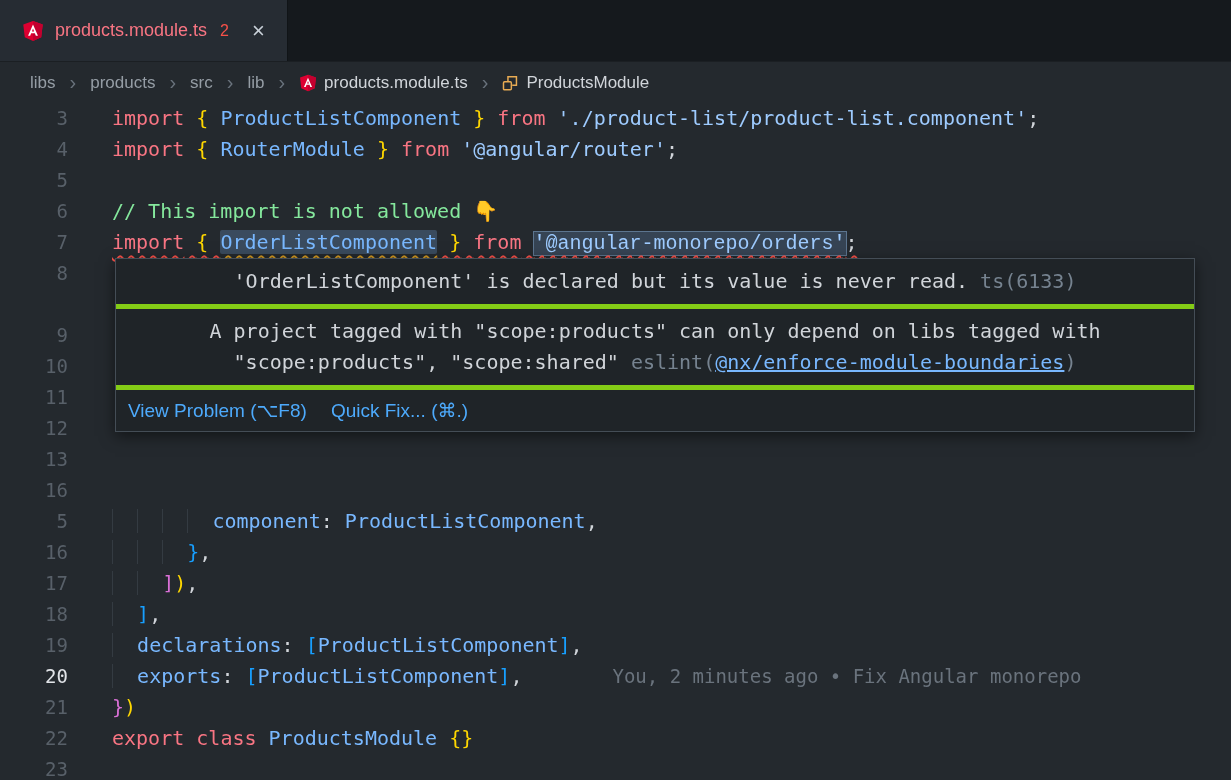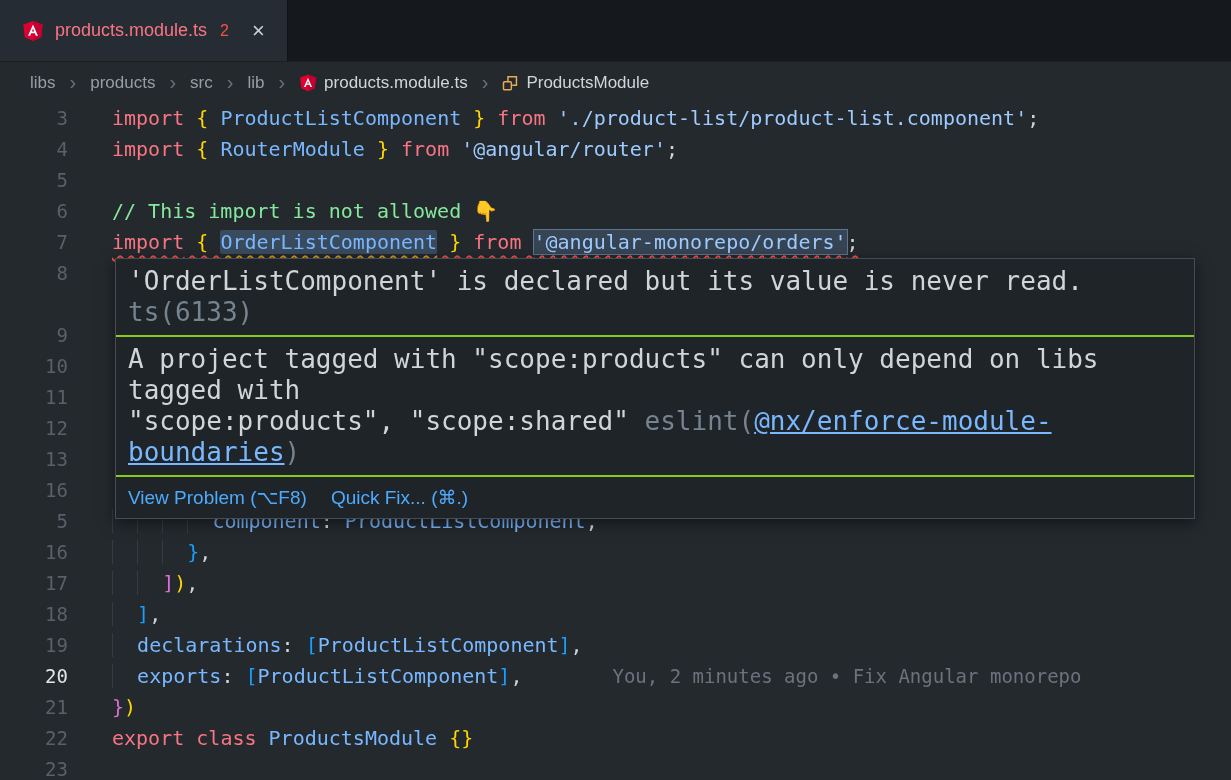--- a/index.html
+++ b/index.html
@@ -36,30 +36,30 @@
   .line-row.double{height:62px;}
   .gutter{width:68px;flex:none;text-align:right;color:var(--gutter);font-size:19px;cursor:pointer;}
   .current .gutter{color:var(--gutter-active);}
   .code{padding-left:44px;flex:1;}
   .kw{color:var(--kw)} .ent{color:var(--ent)} .str{color:var(--str)}
   .com{color:var(--com)} .pun{color:var(--pun)} .prop{color:var(--prop)}
   .b1{color:var(--b1)} .b2{color:var(--b2)} .b3{color:var(--b3)}
   .dim{color:var(--dim)} .msg{color:var(--msg)}
   .guide{border-left:1px solid var(--guide);}
   .hl-word{background:rgba(99,139,183,.35);border-radius:2px;text-align:right;}
-  .hl-box{background:rgba(99,139,183,.28);box-shadow:0 0 0 1px rgba(139,180,224,.55);}
+  .hl-box{background:rgba(99,139,183,.28);box-shadow:0 0 0 1px rgba(139,180,224,.55);font-family:Liberation Mono, monospace;}
   .sq-r{text-decoration:underline wavy var(--accent-error);text-decoration-thickness:1.5px;text-underline-offset:6px;text-decoration-skip-ink:none;}
   .sq-y{text-decoration:underline wavy var(--accent-warning);text-decoration-thickness:1.5px;text-underline-offset:6px;text-decoration-skip-ink:none;}
   .blame{color:var(--blame);margin-left:90px;font-size:19px;}
 
   
   .hover{position:absolute;left:115px;top:155px;width:1080px;z-index:5;
          background:var(--hover-bg);border:1px solid var(--hover-border);
          box-shadow:0 4px 14px rgba(0,0,0,.5);}
-  .hover-row{padding:7px 12px;border-bottom:2px solid #84cc16;line-height:31px;font-size:26px;color:var(--msg);white-space:pre-wrap;}
+  .hover-row{padding:7px 12px;border-bottom:5px solid #84cc16;line-height:31px;font-size:20px;color:var(--msg);white-space:pre-wrap;text-align:center;}
   .link{color:var(--link);text-decoration:underline;cursor:pointer;}
   .hover-actions{display:flex;gap:24px;padding:7px 12px;font-family:"Liberation Sans",sans-serif;font-size:19px;line-height:27px;}
   .action{color:var(--action);cursor:pointer;}
 </style>
 </head>
 <body>
 
 <div class="window">
 
   <div class="tabbar">

